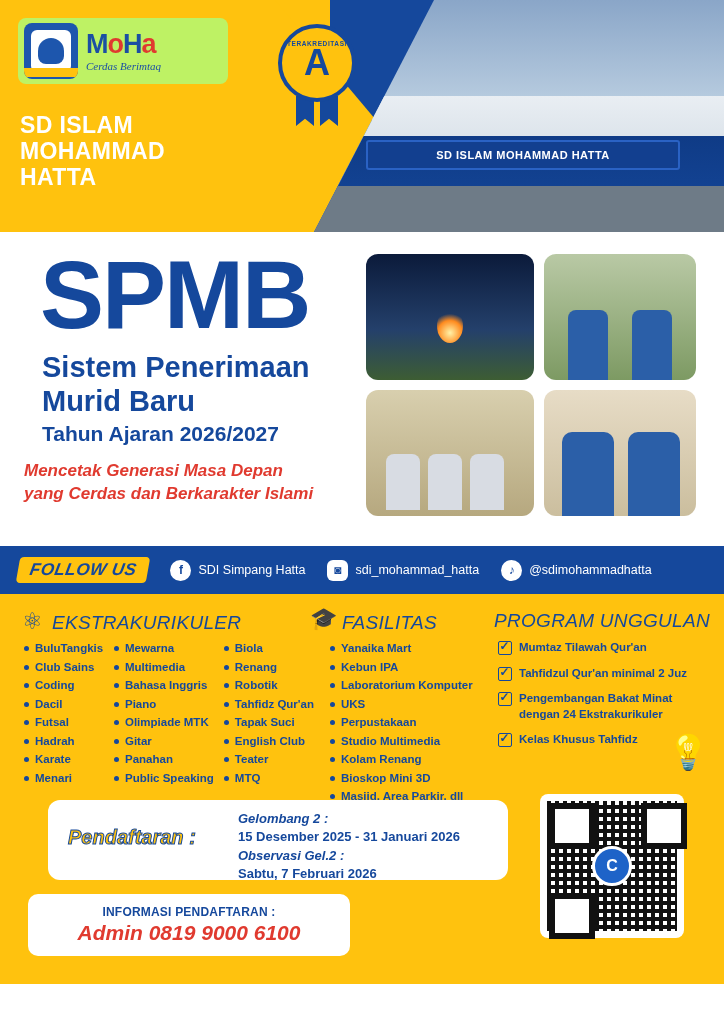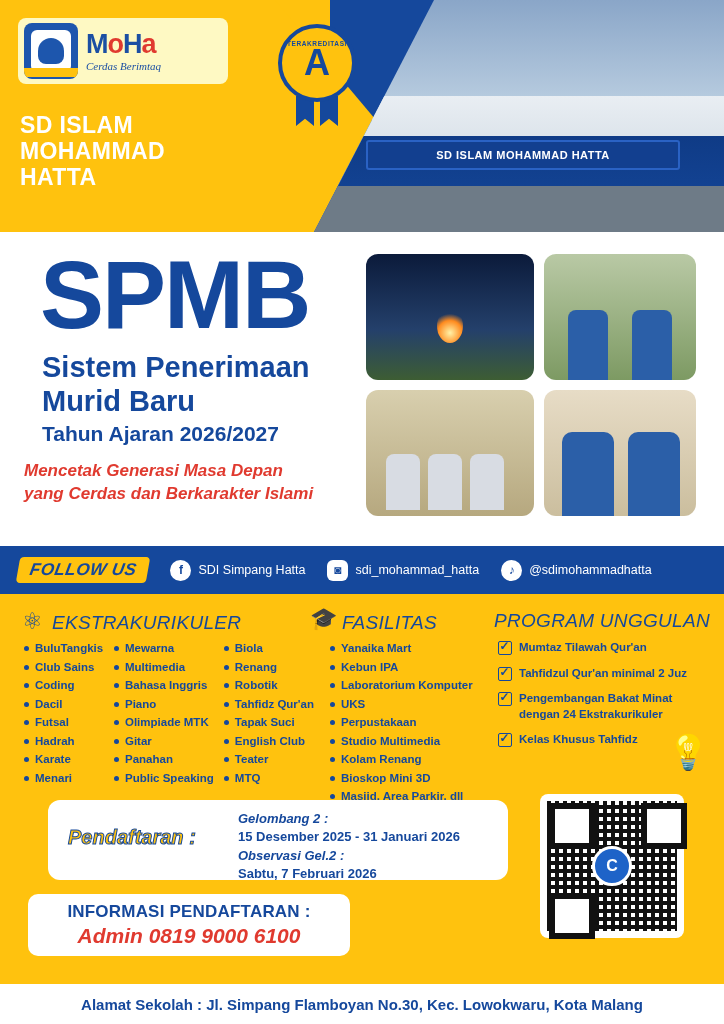--- a/index.html
+++ b/index.html
@@ -44,21 +44,21 @@
     position:absolute;left:0;bottom:0;width:100%;height:46px;background:#6e7b87;
   }
   .photo-top .tree{
     position:absolute;bottom:40px;width:64px;height:78px;border-radius:50% 50% 45% 45%;
     background:radial-gradient(circle at 40% 35%, #3f6b37, #23411f);
     opacity:.95;
   }
 
   
   .logo-wrap{position:absolute;left:18px;top:18px;width:210px;height:66px;
-    background:#fef9c3;border-radius:8px;display:flex;align-items:center;padding:0 6px;box-sizing:border-box;}
+    background:#bef264;border-radius:8px;display:flex;align-items:center;padding:0 6px;box-sizing:border-box;}
   .logo-badge{width:54px;height:56px;border-radius:8px;background:#1d56ad;
     display:flex;align-items:center;justify-content:center;position:relative;overflow:hidden;}
   .logo-badge .inner{width:40px;height:42px;background:#ffffff;border-radius:6px;
     display:flex;align-items:center;justify-content:center;}
   .logo-badge .dome{width:26px;height:26px;border-radius:50% 50% 8px 8px;background:#1d56ad;}
   .logo-badge .ribbon{position:absolute;bottom:2px;left:0;right:0;height:9px;background:#ffc20e;}
   .moha{margin-left:8px;}
   .moha .big{font-size:27px;font-weight:bold;color:#1b4fa3;letter-spacing:-1px;line-height:1;}
   .moha .big .ha{color:#e03a2f;}
   .moha .sub{font-size:11px;font-style:italic;color:#1b4fa3;font-family:"Liberation Serif",serif;margin-top:2px;}
@@ -155,21 +155,21 @@
   .qr-img:before,.qr-img:after{content:"";position:absolute;width:34px;height:34px;border:6px solid #111;background:#fff;}
   .qr-img:before{left:2px;top:2px;box-shadow:92px 0 0 -6px #fff, 92px 0 0 0 #111;}
   .qr-img:after{left:2px;top:92px;}
   .qr-center{position:absolute;left:50%;top:50%;transform:translate(-50%,-50%);width:34px;height:34px;
     border-radius:50%;background:#1e63c8;border:3px solid #fff;display:flex;align-items:center;justify-content:center;
     color:#fff;font-size:16px;font-weight:bold;}
 
   
   .info-box{position:absolute;left:28px;top:300px;width:322px;height:62px;background:#ffffff;border-radius:10px;
     display:flex;flex-direction:column;align-items:center;justify-content:center;}
-  .info-box .t1{font-size:17px;font-weight:bold;color:#15489c;letter-spacing:.2px;}
+  .info-box .t1{font-size:12px;font-weight:bold;color:#15489c;letter-spacing:.2px;}
   .info-box .t2{font-size:21px;font-weight:bold;font-style:italic;color:#e03a2f;margin-top:2px;}
   .scan-txt{position:absolute;left:360px;top:306px;width:180px;color:#15489c;font-size:19px;font-weight:bold;
     font-style:italic;line-height:1.25;text-align:center;}
 
   
   .footer{position:absolute;left:0;top:984px;width:724px;height:40px;background:#ffffff;
     display:flex;align-items:center;justify-content:center;}
   .footer .txt{font-size:15px;font-weight:bold;color:#15489c;}
   .footer-strip{position:absolute;left:0;top:976px;width:724px;height:8px;background:#ffc20e;}
 </style>
@@ -360,17 +360,14 @@
     </div>
 
     <div class="info-box">
       <div class="t1">INFORMASI PENDAFTARAN :</div>
       <div class="t2">Admin 0819 9000 6100</div>
     </div>
 
   </div>
 
   <div class="footer-strip"></div>
-  <div class="footer">
-    <div class="txt">Alamat Sekolah : Jl. Simpang Flamboyan No.30, Kec. Lowokwaru, Kota Malang</div>
-  </div>
 
 </div>
 
 </body></html>

